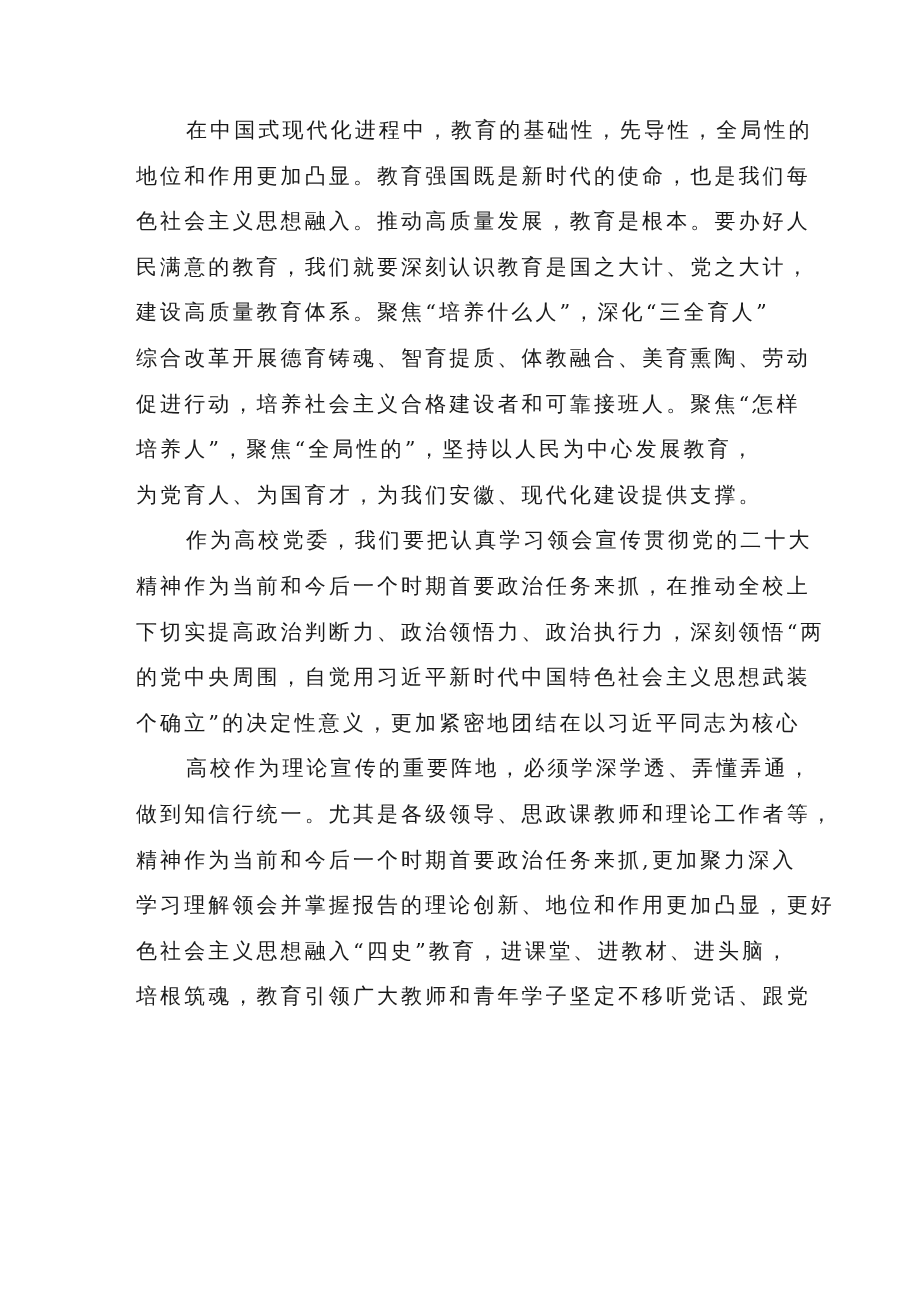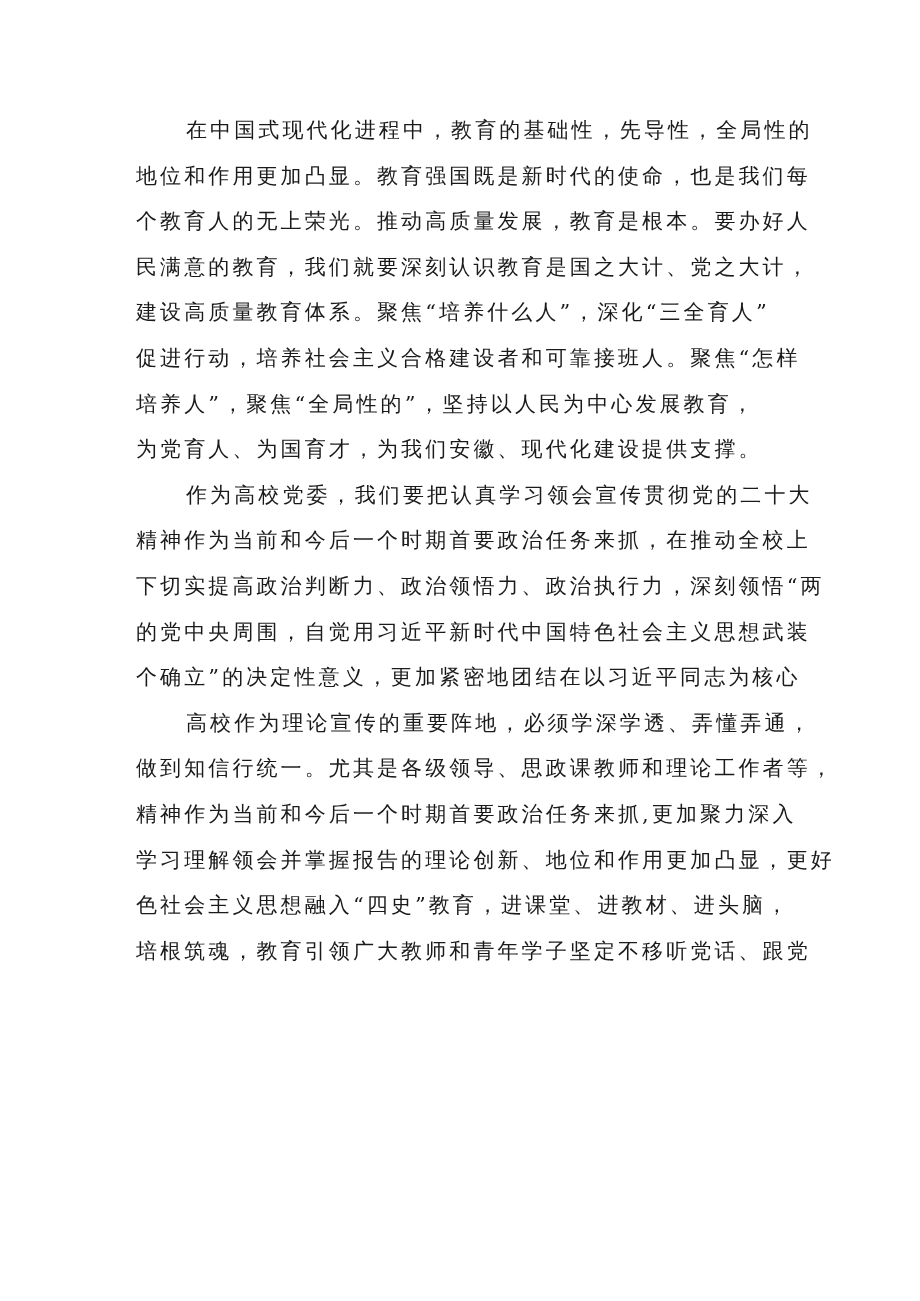--- a/index.html
+++ b/index.html
@@ -51,23 +51,24 @@
   </style>
 </head>
 <body>
 
 <div class="page">
   <div class="body-text">
 
     <div class="para">
       <span class="line first">在中国式现代化进程中，教育的基础性，先导性，全局性的</span>
       <span class="line">地位和作用更加凸显。教育强国既是新时代的使命，也是我们每</span>
-      <span class="line">个教育人的无上荣光。推动高质量发展，教育是根本。要办好人</span>
+      <span class="line">色社会主义思想融入。推动高质量发展，教育是根本。要办好人</span>
       <span class="line">民满意的教育，我们就要深刻认识教育是国之大计、党之大计，</span>
       <span class="line">建设高质量教育体系。聚焦“培养什么人”，深化“三全育人”</span>
+      <span class="line">综合改革开展德育铸魂、智育提质、体教融合、美育熏陶、劳动</span>
       <span class="line">促进行动，培养社会主义合格建设者和可靠接班人。聚焦“怎样</span>
       <span class="line">培养人”，聚焦“全局性的”，坚持以人民为中心发展教育，</span>
       <span class="line">为党育人、为国育才，为我们安徽、现代化建设提供支撑。</span>
     </div>
 
     <div class="para">
       <span class="line first">作为高校党委，我们要把认真学习领会宣传贯彻党的二十大</span>
       <span class="line">精神作为当前和今后一个时期首要政治任务来抓，在推动全校上</span>
       <span class="line">下切实提高政治判断力、政治领悟力、政治执行力，深刻领悟“两</span>
       <span class="line">的党中央周围，自觉用习近平新时代中国特色社会主义思想武装</span>

